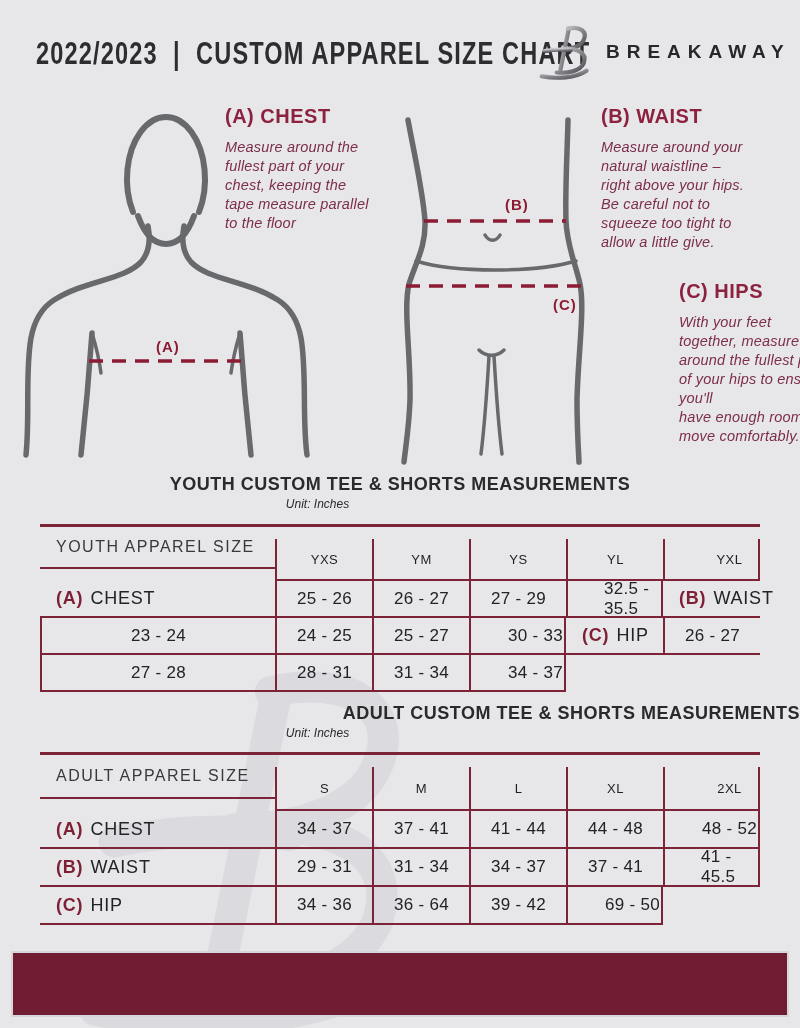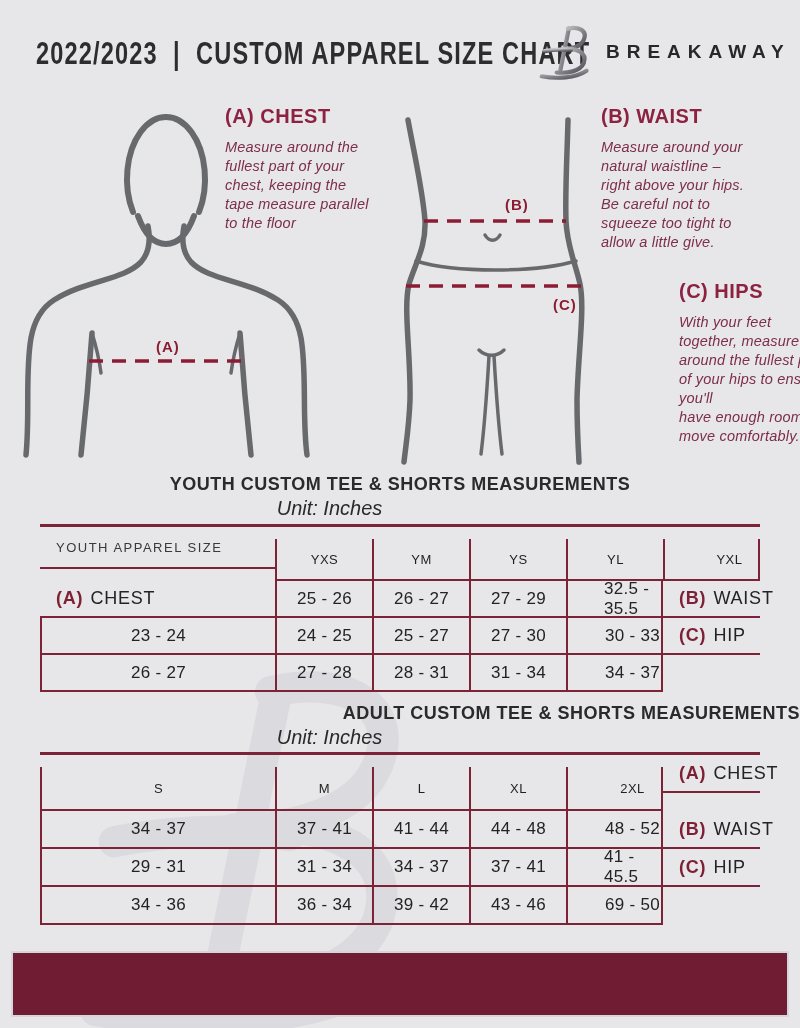--- a/index.html
+++ b/index.html
@@ -40,40 +40,40 @@
     color:#7d2d4d;letter-spacing:.2px;white-space:pre-line;
   }
 
   
   .section-title{
     left:0;width:800px;text-align:center;
     font-size:18px;font-weight:600;letter-spacing:.5px;color:#2a2a2c;
   }
   .section-unit{
     left:0;width:635px;text-align:center;
-    font-size:20px;font-style:italic;color:#2a2a2c;margin-left:12px;
+    font-size:12px;font-style:italic;color:#2a2a2c;
   }
 
   
   .size-table{
     left:40px;width:720px;z-index:1;
     display:grid;grid-template-columns:235px repeat(5,97px);
     border-top:3px solid #7d2338;
     background:transparent;
   }
   .size-table .cell{
     box-sizing:border-box;
     border-bottom:2px solid #7d2338;
     display:flex;align-items:center;justify-content:center;
   }
   .size-table .vline{border-left:2px solid #7d2338;}
   .size-table .vline-r{border-right:2px solid #7d2338;padding-left:36px;}
   .size-table .corner{
     justify-content:flex-start;padding-left:16px;
-    font-size:13px;letter-spacing:1.5px;color:#39393b;
+    font-size:16px;letter-spacing:1.5px;color:#39393b;
   }
   .size-table .col-h{font-size:13px;font-weight:normal;color:#1f1f21;letter-spacing:.5px;margin-top:12px;}
   .size-table .row-label{justify-content:flex-start;padding-left:16px;font-size:18px;color:#232325;letter-spacing:.8px;}
   .size-table .row-label .pfx{color:#7d1f35;font-weight:bold;margin-right:7px;}
   .size-table .val{font-size:17px;color:#232325;letter-spacing:.3px;}
   .h-row{height:42px;}
   .d-row{height:37px;}
   .adult .h-row{height:44px;}
   .adult .d-row{height:38px;}
 
@@ -191,38 +191,38 @@
   <div class="cell d-row val vline">27 - 29</div>
   <div class="cell d-row val vline vline-r">32.5 - 35.5</div>
 
   <div class="cell d-row row-label">
       <span class="pfx">(B)</span>
       <span>WAIST</span>
     </div>
   <div class="cell d-row val vline">23 - 24</div>
   <div class="cell d-row val vline">24 - 25</div>
   <div class="cell d-row val vline">25 - 27</div>
-  <div class="cell d-row val vline">27 - 30</div>
   <div class="cell d-row val vline vline-r">30 - 33</div>
 
   <div class="cell d-row row-label">
       <span class="pfx">(C)</span>
       <span>HIP</span>
     </div>
   <div class="cell d-row val vline">26 - 27</div>
   <div class="cell d-row val vline">27 - 28</div>
   <div class="cell d-row val vline">28 - 31</div>
   <div class="cell d-row val vline">31 - 34</div>
   <div class="cell d-row val vline vline-r">34 - 37</div>
 </div>
 
 <div class="abs section-title" style="top:703px;text-align:right;">ADULT CUSTOM TEE &amp; SHORTS MEASUREMENTS</div>
 <div class="abs section-unit" style="top:726px;">Unit: Inches</div>
 
 <div class="abs size-table adult" style="top:752px;">
+  <div class="cell h-row corner">ADULT APPAREL SIZE</div>
   <div class="cell h-row col-h vline">S</div>
   <div class="cell h-row col-h vline">M</div>
   <div class="cell h-row col-h vline">L</div>
   <div class="cell h-row col-h vline">XL</div>
   <div class="cell h-row col-h vline vline-r">2XL</div>
 
   <div class="cell d-row row-label">
       <span class="pfx">(A)</span>
       <span>CHEST</span>
     </div>
@@ -240,19 +240,18 @@
   <div class="cell d-row val vline">31 - 34</div>
   <div class="cell d-row val vline">34 - 37</div>
   <div class="cell d-row val vline">37 - 41</div>
   <div class="cell d-row val vline vline-r">41 - 45.5</div>
 
   <div class="cell d-row row-label">
       <span class="pfx">(C)</span>
       <span>HIP</span>
     </div>
   <div class="cell d-row val vline">34 - 36</div>
-  <div class="cell d-row val vline">36 - 34</div>
+  <div class="cell d-row val vline">36 - 64</div>
   <div class="cell d-row val vline">39 - 42</div>
-  <div class="cell d-row val vline">43 - 46</div>
   <div class="cell d-row val vline vline-r">69 - 50</div>
 </div>
 
 <div class="abs footer-bar"></div>
 
 </body></html>

